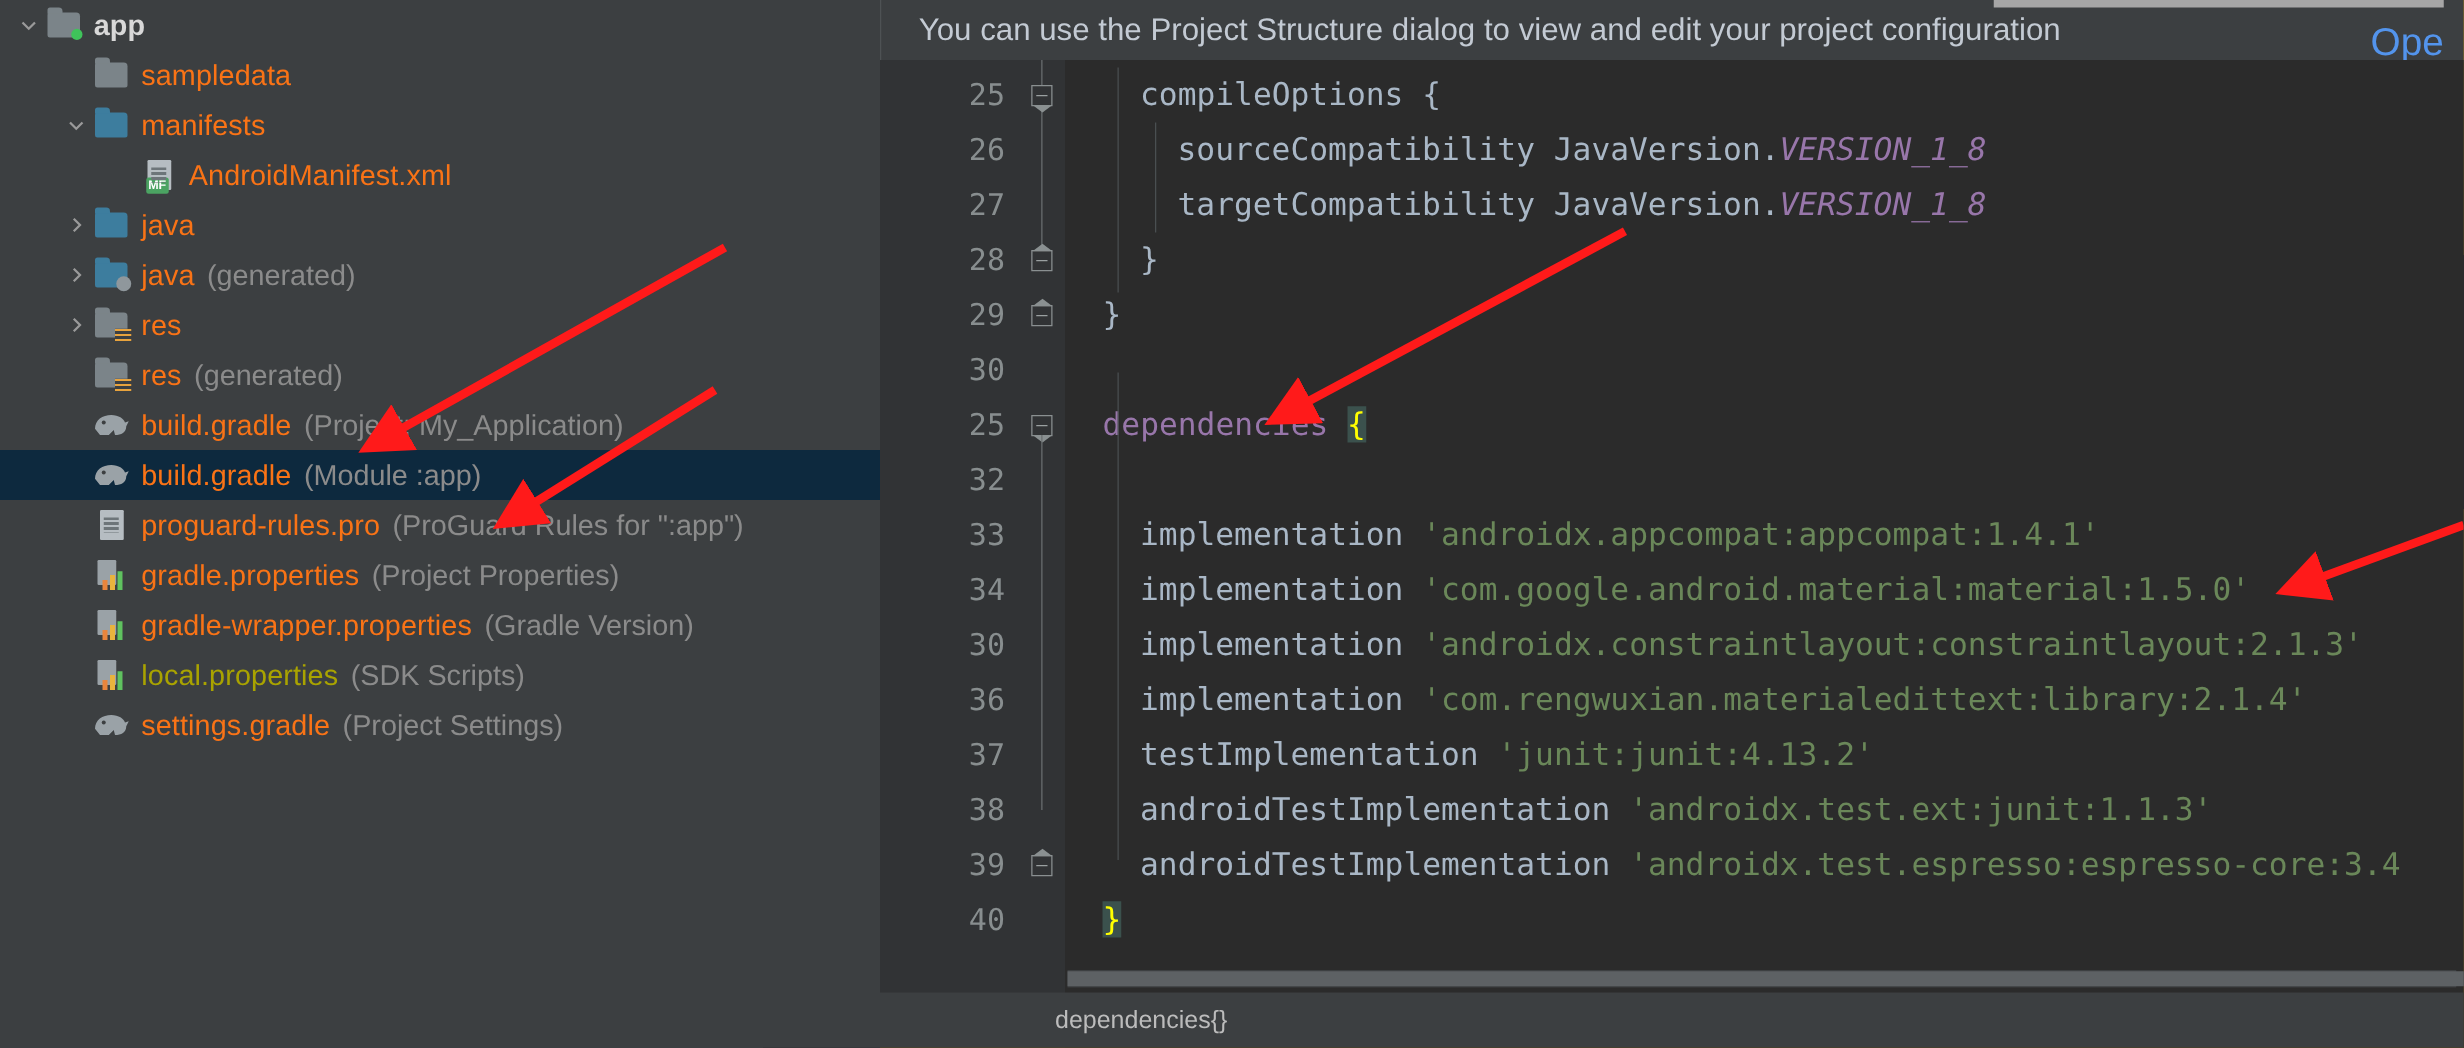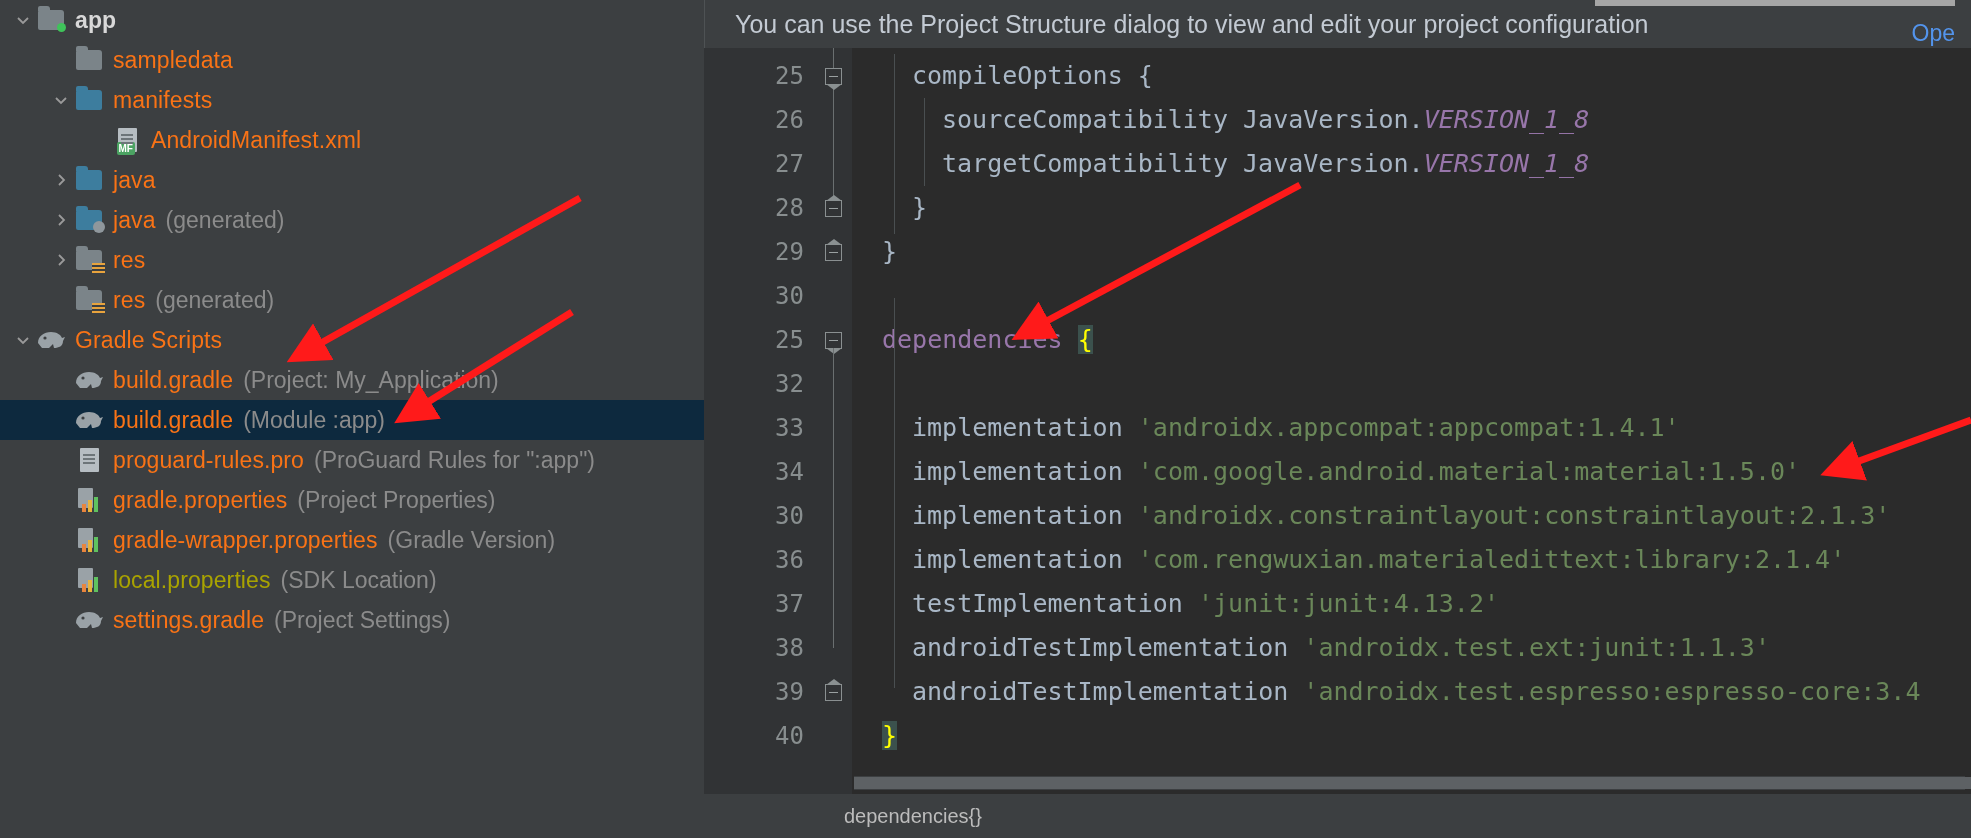--- a/index.html
+++ b/index.html
@@ -120,21 +120,21 @@
 
   .notif-bar {
     height: 48px;
     background: #3c3f41;
     display:flex; align-items:center;
     padding-left: 30px; padding-right: 16px;
     border-left: 1px solid #4e5254;
     position: relative;
   }
   .notif-text { font-size: 25px; color:#c3cad3; }
-  .notif-link { font-size: 23px; color:#5394ec; margin-left:auto; cursor:pointer;margin-top:19px; }
+  .notif-link { font-size: 31px; color:#5394ec; margin-left:auto; cursor:pointer;margin-top:19px; }
   .notif-topstrip {
     position:absolute; right:16px; top:0; width:360px; height:6px; background:#a6a6a6;
   }
 
   .editor-wrap { position:relative; height: 790px; display:flex; background:#2b2b2b; }
   .gutter {
     width: 112px; flex:0 0 112px;
     background:#313335;
     position:relative;
     padding-top: 6px;
@@ -295,56 +295,41 @@
           <span class="arrow empty"></span>
           <span class="icon-box">
             <span class="folder">
               <span class="badge-lines"></span>
             </span>
           </span>
           <span class="label normal">res</span>
           <span class="hint">(generated)</span>
         </div>
         <div class="tree-row">
-          <span style="display:inline-block;width:10px"></span>
-          <span class="arrow">
-            <svg width="16" height="16" viewBox="0 0 16 16">
-              <path d="M3 6 L8 11 L13 6" stroke="#9a9a9a" stroke-width="1.8" fill="none"></path>
-            </svg>
-          </span>
+          <span style="display:inline-block;width:48px"></span>
+          <span class="arrow empty"></span>
           <span class="icon-box">
             <svg class="elephant" viewBox="0 0 30 22">
               <path d="M2 14 C2 7 8 3 15 3 C21 3 25 6 26 9 L29 8 L27 12 C27 17 23 19 18 19 L17 15 L13 19 L6 19 Z" fill="#9aa2a7"></path>
               <circle cx="9" cy="9" r="1.6" fill="#3c3f41"></circle>
             </svg>
           </span>
-          <span class="label normal">Gradle Scripts</span>
-        </div>
-        <div class="tree-row">
+          <span class="label normal">build.gradle</span>
+          <span class="hint">(Project: My_Application)</span>
+        </div>
+        <div class="tree-row selected">
           <span style="display:inline-block;width:48px"></span>
           <span class="arrow empty"></span>
           <span class="icon-box">
             <svg class="elephant" viewBox="0 0 30 22">
               <path d="M2 14 C2 7 8 3 15 3 C21 3 25 6 26 9 L29 8 L27 12 C27 17 23 19 18 19 L17 15 L13 19 L6 19 Z" fill="#9aa2a7"></path>
               <circle cx="9" cy="9" r="1.6" fill="#3c3f41"></circle>
             </svg>
           </span>
           <span class="label normal">build.gradle</span>
-          <span class="hint">(Project: My_Application)</span>
-        </div>
-        <div class="tree-row selected">
-          <span style="display:inline-block;width:48px"></span>
-          <span class="arrow empty"></span>
-          <span class="icon-box">
-            <svg class="elephant" viewBox="0 0 30 22">
-              <path d="M2 14 C2 7 8 3 15 3 C21 3 25 6 26 9 L29 8 L27 12 C27 17 23 19 18 19 L17 15 L13 19 L6 19 Z" fill="#9aa2a7"></path>
-              <circle cx="9" cy="9" r="1.6" fill="#3c3f41"></circle>
-            </svg>
-          </span>
-          <span class="label normal">build.gradle</span>
           <span class="hint">(Module :app)</span>
         </div>
         <div class="tree-row">
           <span style="display:inline-block;width:48px"></span>
           <span class="arrow empty"></span>
           <span class="icon-box">
             <span class="doc"></span>
           </span>
           <span class="label normal">proguard-rules.pro</span>
           <span class="hint">(ProGuard Rules for ":app")</span>
@@ -388,21 +373,21 @@
             <span class="props">
               <span class="sheet"></span>
               <span class="bars">
                 <i></i>
                 <i></i>
                 <i></i>
               </span>
             </span>
           </span>
           <span class="label olive">local.properties</span>
-          <span class="hint">(SDK Location)</span>
+          <span class="hint">(SDK Scripts)</span>
         </div>
         <div class="tree-row">
           <span style="display:inline-block;width:48px"></span>
           <span class="arrow empty"></span>
           <span class="icon-box">
             <svg class="elephant" viewBox="0 0 30 22">
               <path d="M2 14 C2 7 8 3 15 3 C21 3 25 6 26 9 L29 8 L27 12 C27 17 23 19 18 19 L17 15 L13 19 L6 19 Z" fill="#9aa2a7"></path>
               <circle cx="9" cy="9" r="1.6" fill="#3c3f41"></circle>
             </svg>
           </span>

